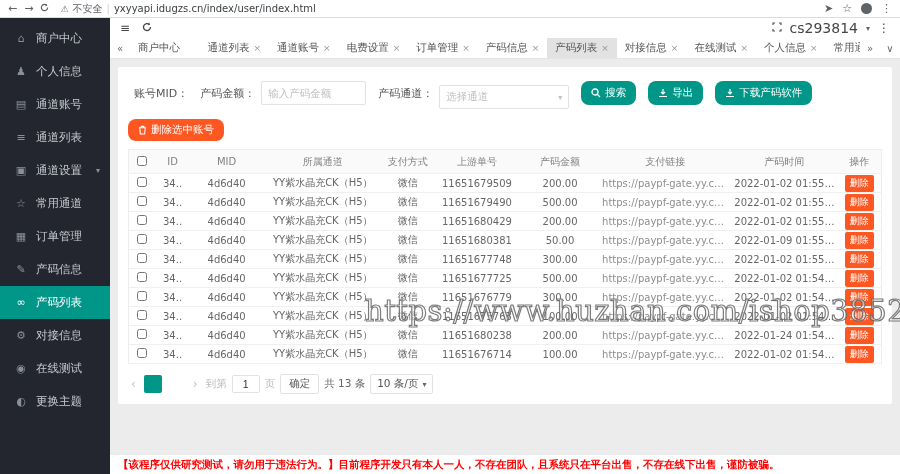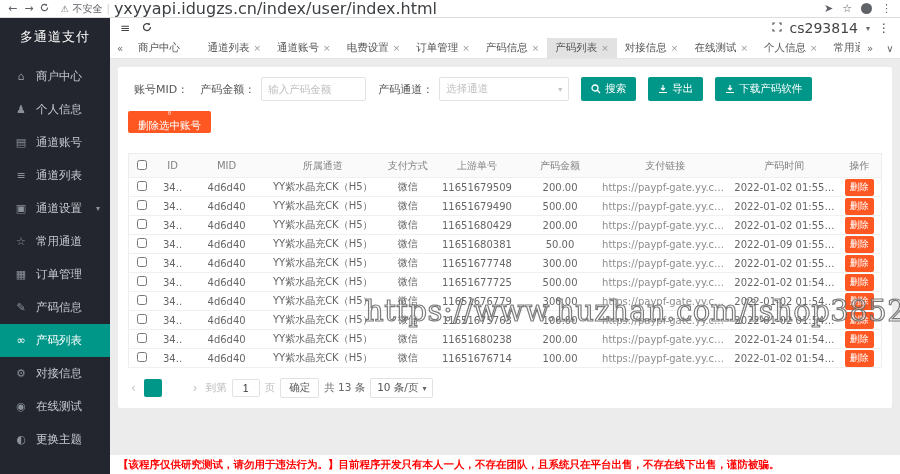--- a/index.html
+++ b/index.html
@@ -6,21 +6,21 @@
   html,body { width:900px; height:474px; overflow:hidden; }
   body { font-family:"DejaVu Sans","Liberation Sans",sans-serif; font-size:11px; color:#555;
          position:relative; background:#ececec; }
 
   
   .browser-bar { height:18px; background:#fff; border-bottom:1px solid #dcdcdc;
     display:flex; align-items:center; padding:0 8px; gap:7px; font-size:10px; color:#5f6368; }
   .b-ic { font-size:11px; color:#5f6368; cursor:pointer; line-height:1; }
   .url-sec { display:flex; align-items:center; gap:4px; margin-left:4px; }
   .url-divider { color:#d0d0d0; }
-  .url-text { color:#3c4043; font-size:16px;text-align:center; }
+  .url-text { color:#3c4043; font-size:10px;text-align:center; }
   .browser-right { margin-left:auto; display:flex; align-items:center; gap:9px; }
   .avatar-circle { width:11px; height:11px; border-radius:50%; background:#5f6368; }
 
   
   .app { display:flex; height:456px; }
   .sidebar { width:110px; background:#23262e; flex:0 0 110px; display:flex; flex-direction:column; }
   .logo { height:38px; line-height:38px; text-align:center; color:#fff; font-size:13px;
           background:#23262e; letter-spacing:1px; }
   .nav { padding-top:4px; }
   .nav-item { height:33px; display:flex; align-items:center; padding:0 10px 0 14px;
@@ -51,30 +51,30 @@
   .card { background:#fff; border-radius:2px; padding:10px; }
 
   
   .filter-row { display:flex; align-items:center; gap:6px; }
   .f-label { font-size:11px; color:#555; margin-left:6px; }
   .f-input { width:105px; height:24px; border:1px solid #e2e2e2; border-radius:2px; padding:0 6px;
     font-size:10.5px; color:#333; outline:none; }
   .f-input::placeholder { color:#bfbfbf; }
   .f-select { width:130px; height:24px; border:1px solid #e2e2e2; border-radius:2px; padding:0 6px;
     font-size:10.5px; color:#bfbfbf; display:flex; align-items:center; justify-content:space-between;
-    cursor:pointer; background:#fff; }
+    cursor:pointer; background:#fff;margin-top:8px; }
   .f-select .caret { color:#c2c2c2; }
-  .btn { height:24px; border:none; border-radius:2px; background:#009688; color:#fff; font-size:10.5px;
+  .btn { height:24px; border:none; border-radius:8px; background:#009688; color:#fff; font-size:10.5px;
     padding:0 10px; display:inline-flex; align-items:center; gap:4px; cursor:pointer; margin-left:6px;
     font-family:inherit; }
   .btn svg { display:block; }
-  .btn-danger { background:#ff5722; height:22px; margin:10px 0 0 0;flex-direction:column; }
-
-  
-  table { width:100%; border-collapse:collapse; table-layout:fixed; margin-top:20px;
+  .btn-danger { background:#ff5722; height:22px; margin:10px 0 0 0; }
+
+  
+  table { width:100%; border-collapse:collapse; table-layout:fixed; margin-top:8px;
     border:1px solid #ededed; }
   th,td { border-bottom:1px solid #f0f0f0; font-weight:normal; text-align:center; font-size:10px;
     color:#666; height:19px; overflow:hidden; white-space:nowrap; text-overflow:ellipsis; padding:0 3px; }
   thead th { background:#fafafa; color:#828282; height:24px; }
   .cell-link { color:#8d8d8d; }
   input[type=checkbox] { width:10px; height:10px; accent-color:#009688; cursor:pointer; }
   .btn-del { background:#ff5722; color:#fff; border:none; border-radius:2px; font-size:9.5px;
     padding:2px 5px; cursor:pointer; font-family:inherit; }
 
   
@@ -121,21 +121,20 @@
     <span class="b-ic">➤</span>
     <span class="b-ic">☆</span>
     <span class="avatar-circle"></span>
     <span class="b-ic">⋮</span>
   </span>
 </div>
 
 <div class="app">
 
   <aside class="sidebar">
-    <div class="logo">多通道支付</div>
     <nav class="nav">
       <div class="nav-item">
           <span class="nico">⌂</span>
           <span>商户中心</span>
           <span class="arrow" style="visibility: hidden;">▾</span>
         </div>
         <div class="nav-item">
           <span class="nico">♟</span>
           <span>个人信息</span>
           <span class="arrow" style="visibility: hidden;">▾</span>

